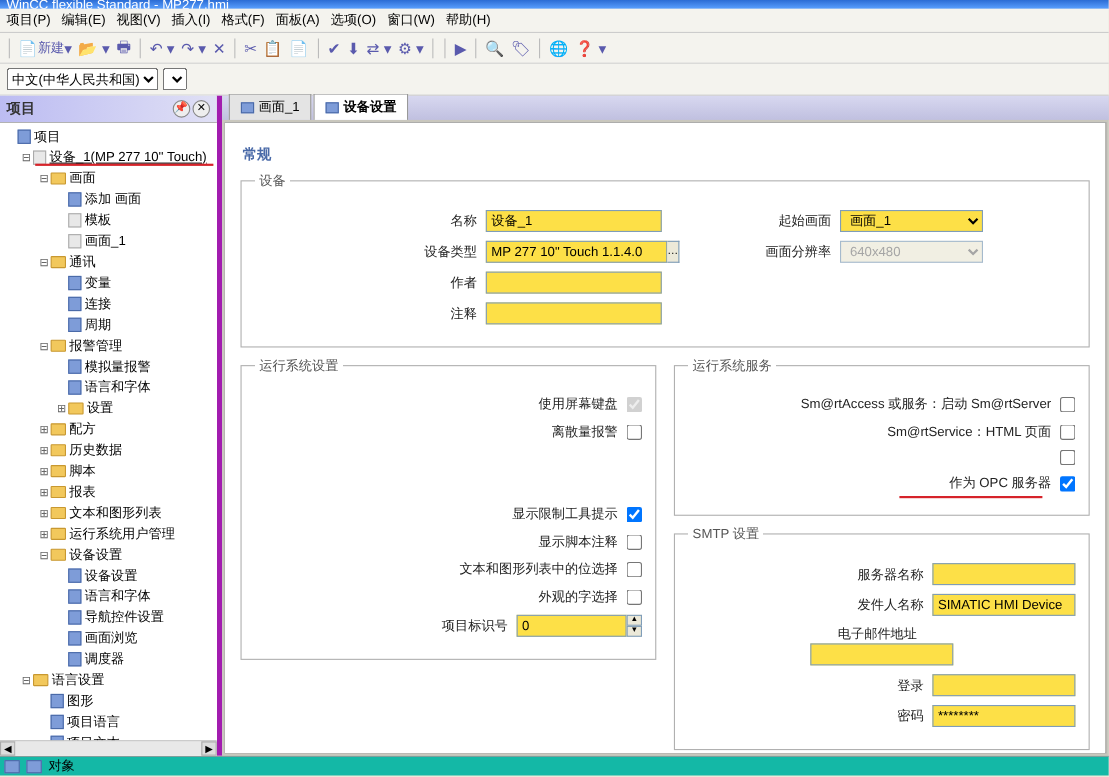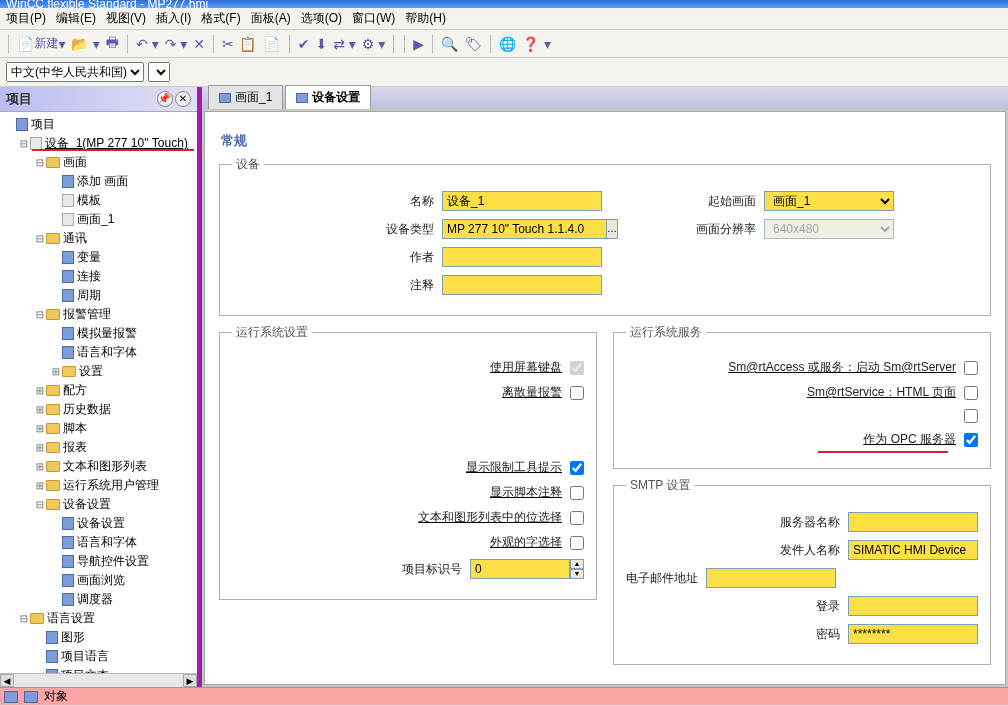--- a/index.html
+++ b/index.html
@@ -59,32 +59,32 @@
 .form-row .lbl { width: 90px; text-align: right; padding-right: 8px; color: #222; }
 .form-row input[type=text], .form-row select { height: 20px; border: 1px solid #7f9db9; padding: 0 4px; background: #fde047; }
 .form-row .readonly { background: #ece9d8; }
 .form-row .browse-field { display: flex; }
 .form-row .browse-field input { flex: 1; }
 .form-row .browse-btn { width: 18px; border: 1px solid #7f9db9; border-left: none; background: #ece9d8; text-align: center; cursor: pointer; font-size: 10px; line-height: 18px; }
 
 .two-col { display: flex; gap: 16px; }
 .col { flex: 1; }
 
-.chk-row { display: flex; align-items: center; justify-content: flex-end; margin-bottom: 8px; text-decoration: underline; }
+.chk-row { display: flex; align-items: center; justify-content: flex-end; margin-bottom: 8px; }
 .chk-row .lbl { padding-right: 8px; color: #222; }
 .chk-row input[type=checkbox] { width: 14px; height: 14px; }
 
 .opc-underline { position: absolute; height: 2px; background: #d6232a; }
 
 .spinner { display: flex; }
 .spinner input { width: 100px; }
 .spinner .spin-btns { display: flex; flex-direction: column; }
 .spinner .spin-btns div { width: 14px; height: 10px; border: 1px solid #7f9db9; background: #ece9d8; font-size: 7px; text-align: center; line-height: 8px; cursor: pointer; }
 
-.bottombar { height: 18px; border-top: 1px solid #999; background: #fca5a5; display: flex; align-items: center; padding: 0 4px; gap: 6px; }
+.bottombar { height: 18px; border-top: 1px solid #999; background: #14b8a6; display: flex; align-items: center; padding: 0 4px; gap: 6px; }
 .bottombar .bicon { width: 14px; height: 12px; background: #7e9cd8; border: 1px solid #4a6aa8; }
 
 .device-row-right .form-row .lbl { width: 72px; }
 </style>
 </head>
 <body>
 
 <div class="titlebar">
   <span>WinCC flexible Standard - MP277.hmi</span>
 </div>
@@ -422,21 +422,21 @@
           <fieldset>
             <legend>SMTP 设置</legend>
             <div class="form-row" style="justify-content:flex-end;">
                 <span class="lbl" style="width:auto;">服务器名称</span>
                 <input type="text" style="width: 130px;">
               </div>
             <div class="form-row" style="justify-content:flex-end;">
                 <span class="lbl" style="width:auto;">发件人名称</span>
                 <input type="text" style="width: 130px;" value="SIMATIC HMI Device">
               </div>
-            <div class="form-row" style="justify-content:flex-start;">
+            <div class="form-row" style="justify-content:space-between;flex-direction:column;">
                 <span class="lbl" style="width:auto;">电子邮件地址</span>
                 <input type="text" style="width: 130px;">
               </div>
             <div class="form-row" style="justify-content:flex-end;">
                 <span class="lbl" style="width:auto;">登录</span>
                 <input type="text" style="width: 130px;">
               </div>
             <div class="form-row" style="justify-content:flex-end;">
                 <span class="lbl" style="width:auto;">密码</span>
                 <input type="text" style="width: 130px;" value="********">

